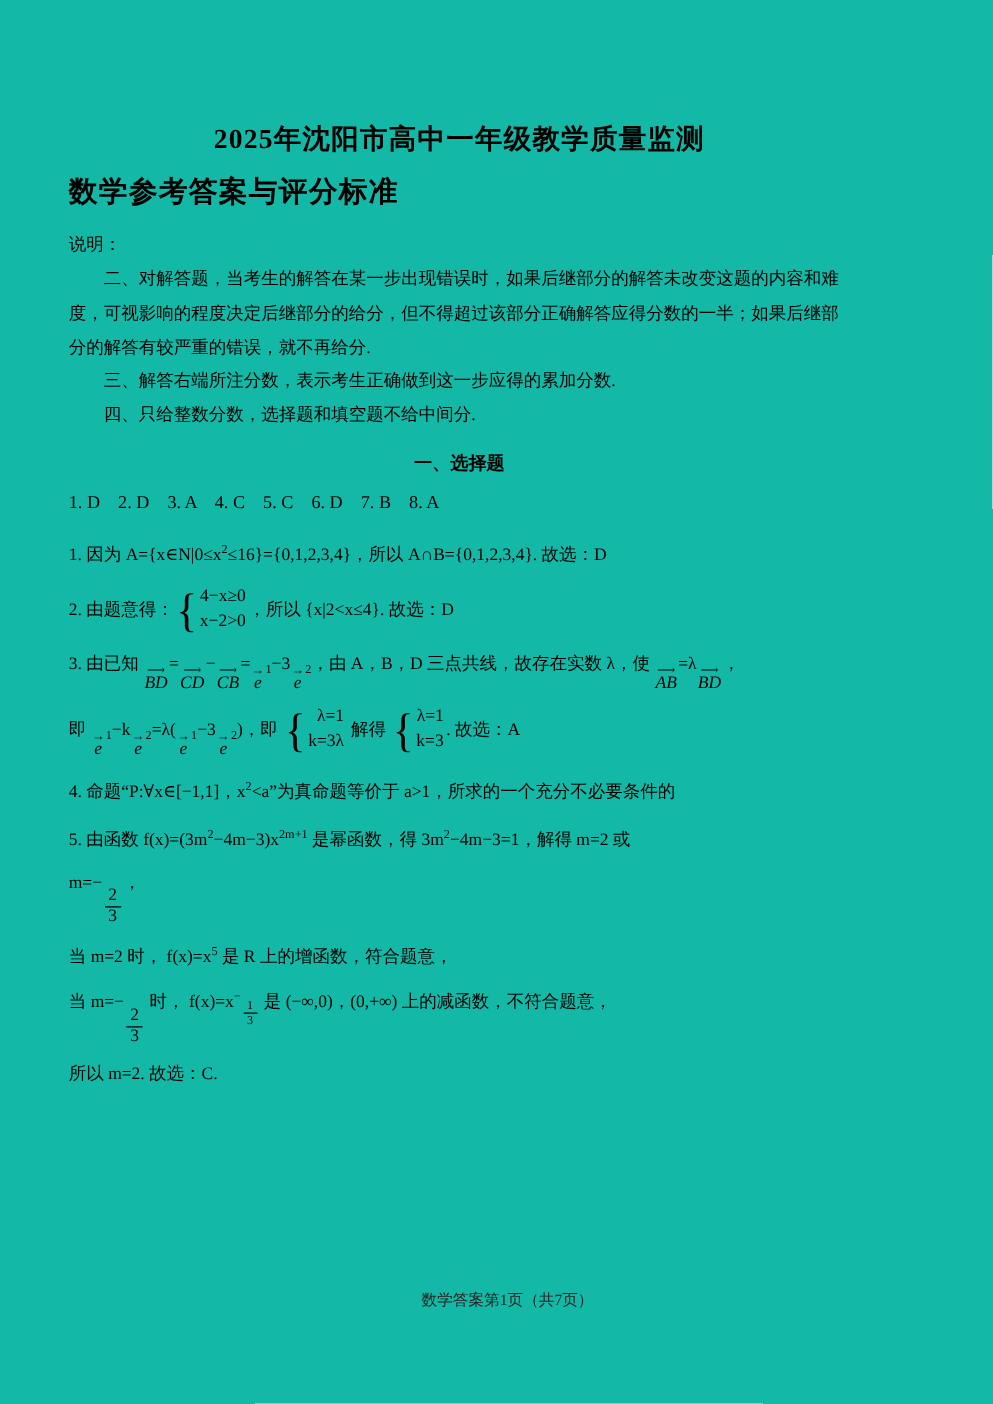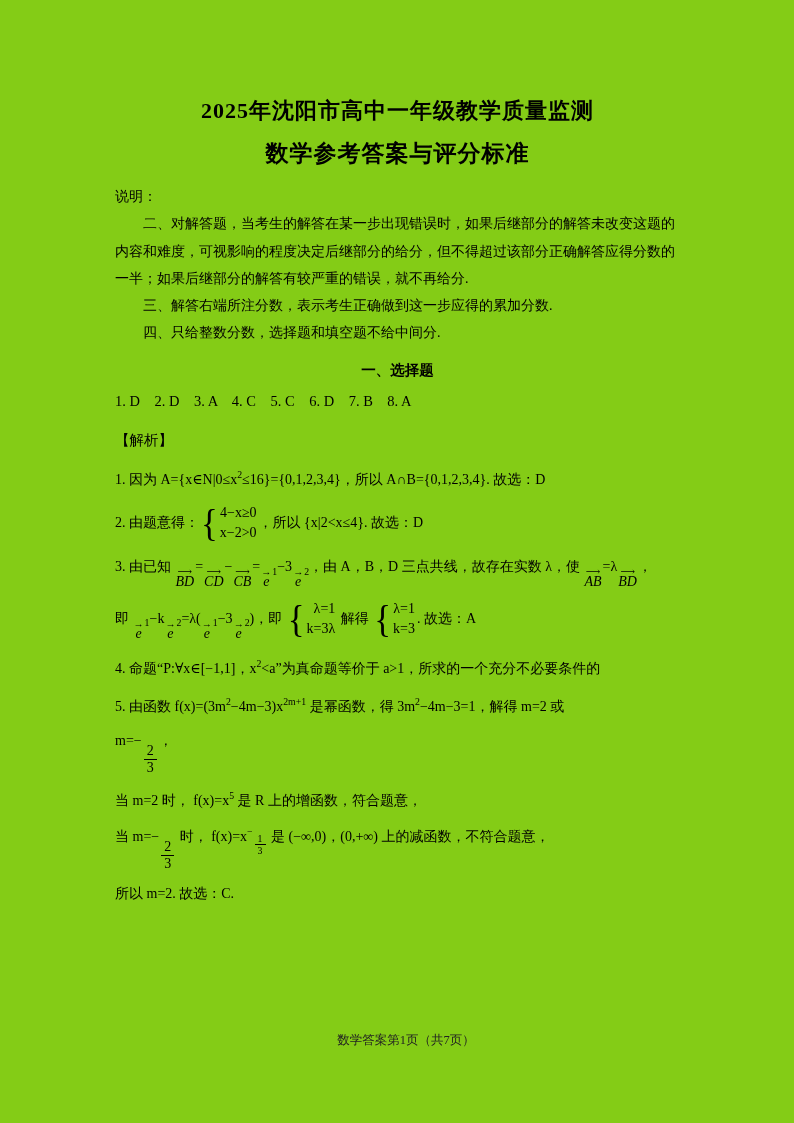--- a/index.html
+++ b/index.html
@@ -1,23 +1,23 @@
 <!DOCTYPE html>
 <html><head>
 <meta charset="utf-8">
 <style>
   * { margin:0; padding:0; box-sizing:border-box; }
   html,body { background:#ffffff; }
   body { font-family:"Liberation Serif","DejaVu Serif",serif; color:#000; }
   .page {
     position:relative; width:794px; height:1123px; margin:0 auto;
-    background:#84cc16; overflow:hidden; padding:96px 114px 0 115px;
+    background:#14b8a6; overflow:hidden; padding:96px 114px 0 55px;
   }
   .doc-title { font-size:22px; font-weight:bold; text-align:center; letter-spacing:1px; margin-bottom:12px; }
-  .doc-subtitle { font-size:23px; font-weight:bold; text-align:center; letter-spacing:1px; margin-bottom:14px; }
+  .doc-subtitle { font-size:23px; font-weight:bold; text-align:left; letter-spacing:1px; margin-bottom:14px; }
   .notes p { font-size:14px; line-height:1.95; }
   .note { text-indent:2em; }
   .sec-header { font-size:14.5px; font-weight:bold; margin-top:14px;text-align:center; }
   .answers { font-size:14.5px; margin:12px 0 20px; white-space:pre-wrap; }
   .analysis { font-size:14.5px; margin:6px 0 16px; }
   .sol { margin-bottom:12px; }
   .math-line { font-size:14px; line-height:1.75; margin:10px 0; }
   sup,sub { font-size:0.7em; }
   .frac { display:inline-flex; flex-direction:column; align-items:center; vertical-align:-0.75em; margin:0 2px; line-height:1.15; text-align:center; }
   .frac .num { display:block; border-bottom:1px solid #000; padding:0 3px; }
@@ -41,21 +41,20 @@
 
   <div class="notes">
     <p>说明：</p>
     <p class="note">二、对解答题，当考生的解答在某一步出现错误时，如果后继部分的解答未改变这题的内容和难度，可视影响的程度决定后继部分的给分，但不得超过该部分正确解答应得分数的一半；如果后继部分的解答有较严重的错误，就不再给分.</p>
     <p class="note">三、解答右端所注分数，表示考生正确做到这一步应得的累加分数.</p>
     <p class="note">四、只给整数分数，选择题和填空题不给中间分.</p>
   </div>
 
   <p class="sec-header">一、选择题</p>
   <p class="answers">1. D　2. D　3. A　4. C　5. C　6. D　7. B　8. A</p>
-  <p class="analysis">【解析】</p>
 
   <div class="sol">
     <p class="math-line">1. 因为 A={x∈N|0≤x<sup>2</sup>≤16}={0,1,2,3,4}，所以 A∩B={0,1,2,3,4}. 故选：D</p>
   </div>
 
   <div class="sol">
     <p class="math-line">2. 由题意得：<span class="cases">
           <span class="brace">{</span>
           <span class="rows">
             <span class="row">4−x≥0</span>

